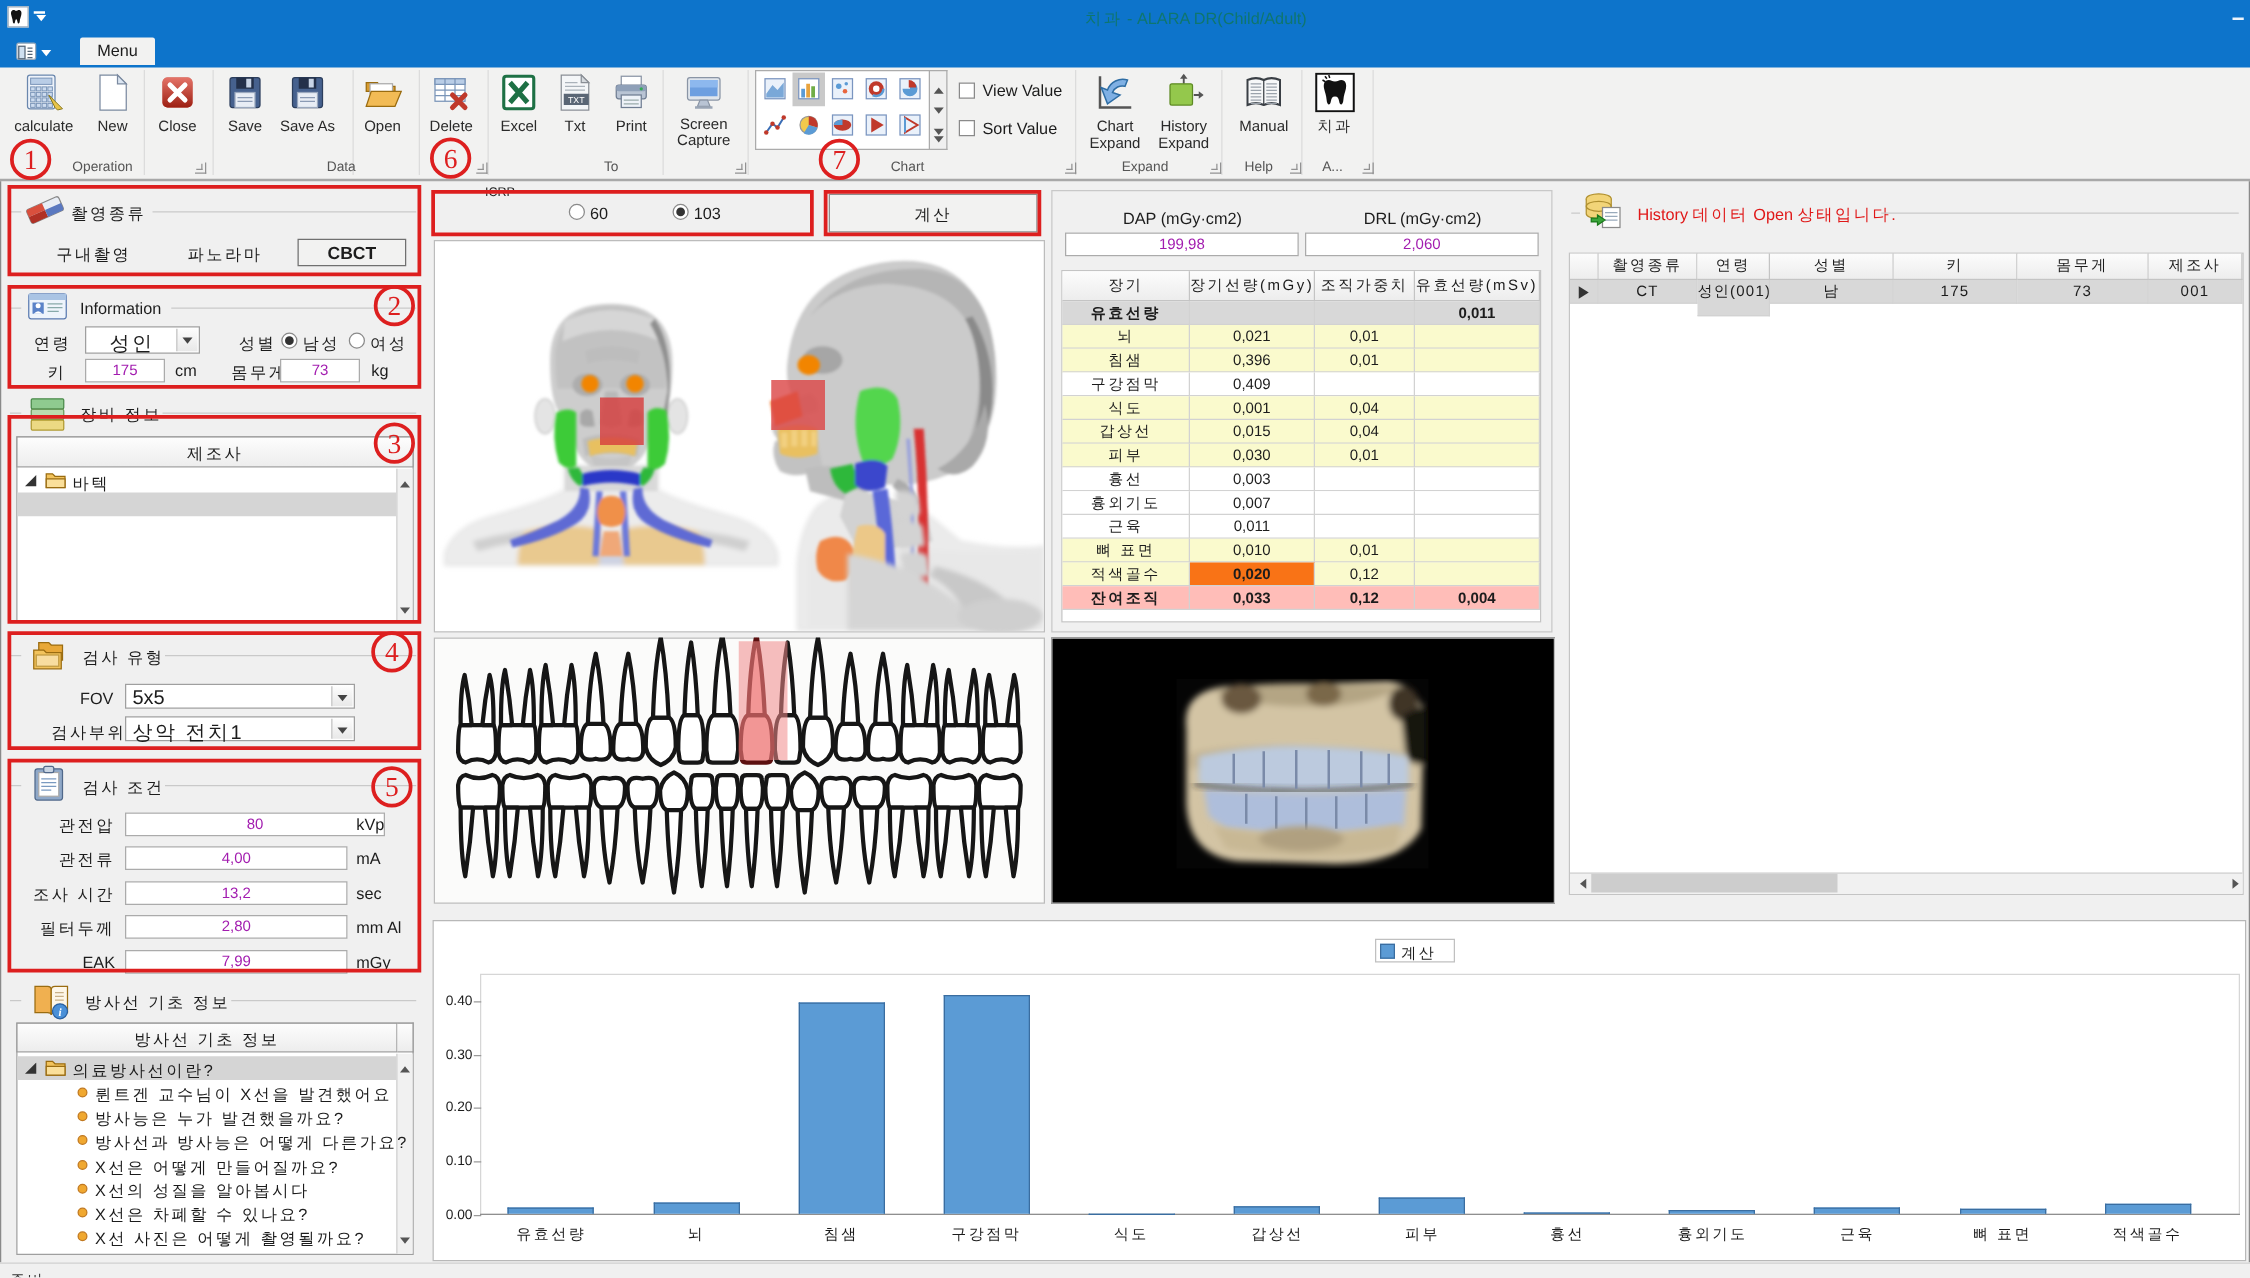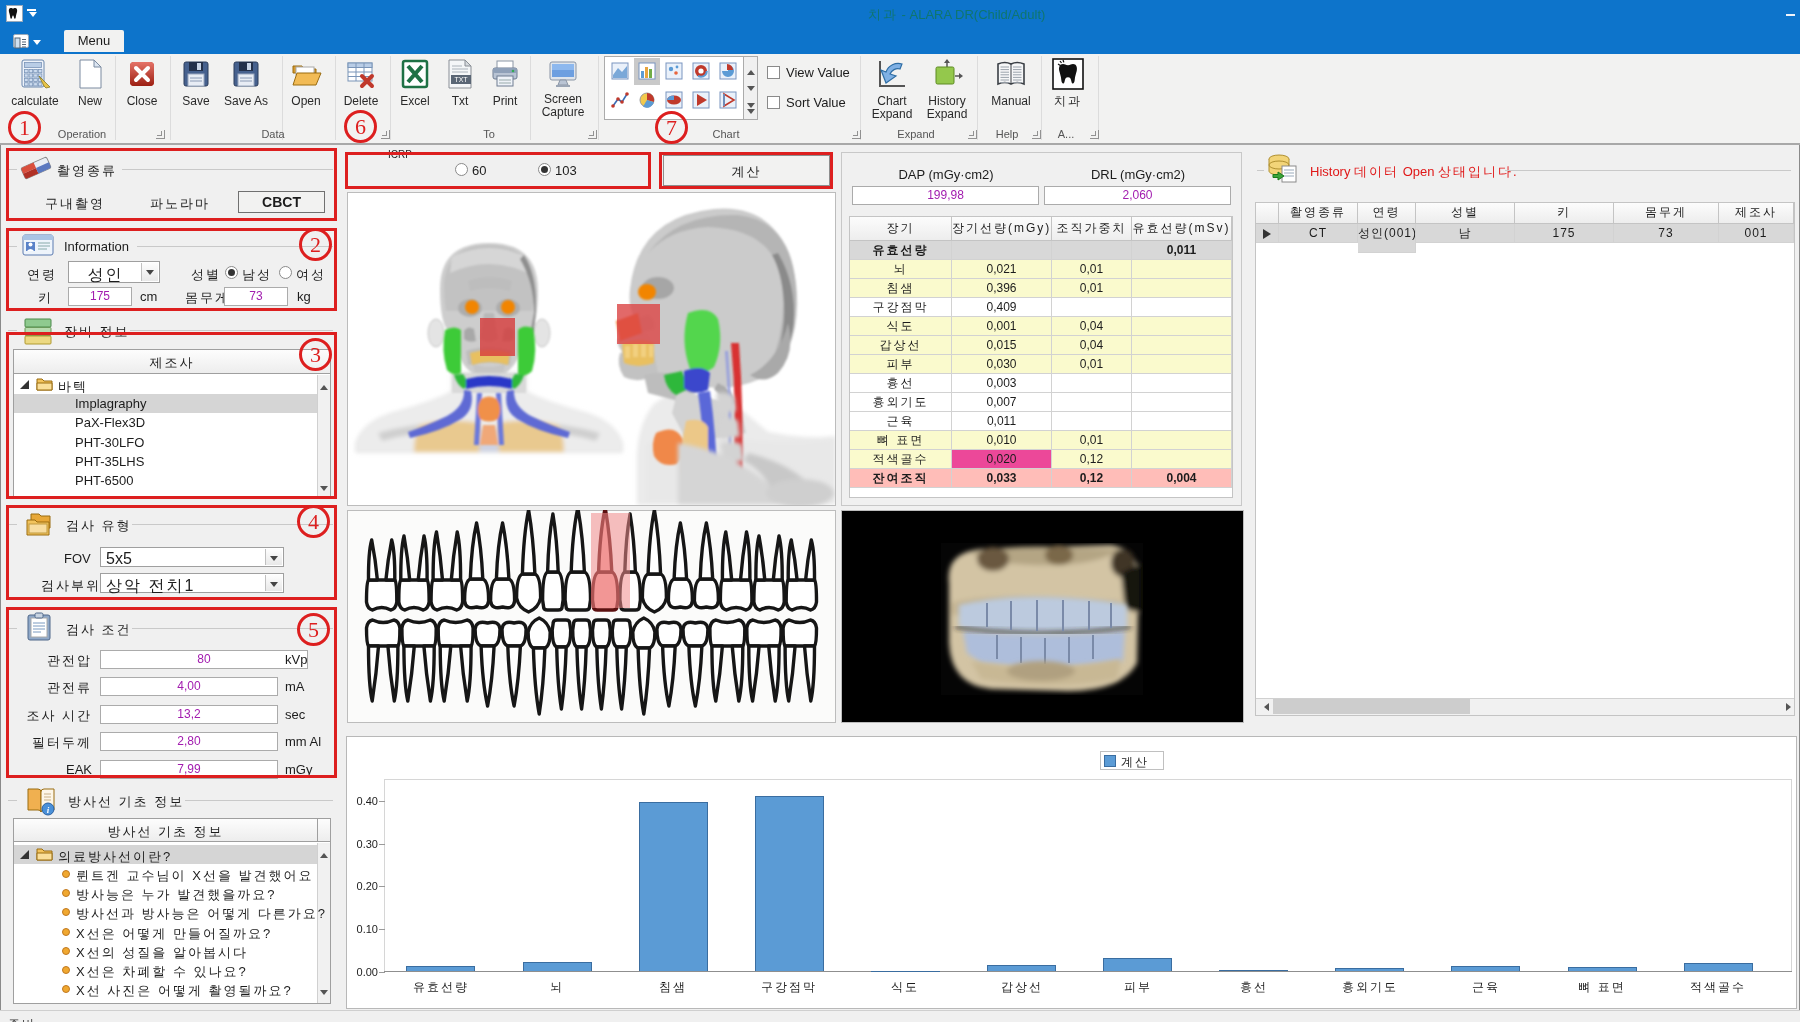--- a/index.html
+++ b/index.html
@@ -396,28 +396,20 @@
     <div class="abs" style="left:320px;top:486px;border:4px solid transparent;border-top:5px solid #555"></div>
     <svg class="abs" style="left:20px;top:380px" width="10" height="10">
       <path d="M9 0 L9 9 L0 9 Z" fill="#333"></path>
     </svg>
     <svg class="abs" style="left:36px;top:377px" width="17" height="14">
       <path d="M1 2 h5 l2 2 h8 v9 h-15z" fill="#f2c35c" stroke="#9a6c10"></path>
       <path d="M1 6 h15 v7 h-15z" fill="#fadf9a" stroke="#9a6c10"></path>
     </svg>
     <div class="tx k" style="left:58px;top:378px;font-size:13px">바텍</div>
     <div class="abs" style="left:14px;top:394px;width:303px;height:19px;background:#d5d5d5"></div>
-    <div class="abs" style="left:14px;top:375px;width:302px;height:122px;overflow:hidden">
-      <div class="tx" style="left:61px;top:21px;font-size:13px">Implagraphy</div>
-      <div class="tx" style="left:61px;top:40px;font-size:13px">PaX-Flex3D</div>
-      <div class="tx" style="left:61px;top:60px;font-size:13px">PHT-30LFO</div>
-      <div class="tx" style="left:61px;top:79px;font-size:13px">PHT-35LHS</div>
-      <div class="tx" style="left:61px;top:98px;font-size:13px">PHT-6500</div>
-      <div class="tx" style="left:61px;top:118px;font-size:13px">Uni3D</div>
-    </div>
     <div class="abs" style="left:24px;top:510px"><svg width="32" height="30">
         <path d="M7 4 h8 l2 2 h9 v12 h-19z" fill="#e8a838" stroke="#9a6c10"></path>
         <path d="M3 10 h8 l2 2 h12 v13 h-22z" fill="#f2c35c" stroke="#9a6c10"></path>
         <rect x="5" y="14" width="18" height="9" fill="#f8ddA0" stroke="#c09a40"></rect>
       </svg></div>
     <div class="gblabel" style="left:66px;top:517px"><span class="k">검사 유형</span></div>
     <div class="gbline" style="left:8px;top:524px;width:9px"></div>
     <div class="gbline" style="left:132px;top:524px;width:201px"></div>
     <div class="tx" style="left:64px;top:551px;font-size:13px">FOV</div>
     <div class="combo" style="left:100px;top:547px;width:184px;height:20px">
@@ -771,21 +763,21 @@
     <div class="cell" style="left:1132px;top:393px;width:100px;height:19px;background:#ffffff;font-weight:normal"></div>
     <div class="cell" style="left:850px;top:412px;width:102px;height:19px;background:#ffffff;font-weight:normal"><span class="k">근육</span></div>
     <div class="cell" style="left:952px;top:412px;width:100px;height:19px;background:#ffffff;font-weight:normal">0,011</div>
     <div class="cell" style="left:1052px;top:412px;width:80px;height:19px;background:#ffffff;font-weight:normal"></div>
     <div class="cell" style="left:1132px;top:412px;width:100px;height:19px;background:#ffffff;font-weight:normal"></div>
     <div class="cell" style="left:850px;top:431px;width:102px;height:19px;background:#fafacd;font-weight:normal"><span class="k">뼈 표면</span></div>
     <div class="cell" style="left:952px;top:431px;width:100px;height:19px;background:#fafacd;font-weight:normal">0,010</div>
     <div class="cell" style="left:1052px;top:431px;width:80px;height:19px;background:#fafacd;font-weight:normal">0,01</div>
     <div class="cell" style="left:1132px;top:431px;width:100px;height:19px;background:#fafacd;font-weight:normal"></div>
     <div class="cell" style="left:850px;top:450px;width:102px;height:19px;background:#fafacd;font-weight:normal"><span class="k">적색골수</span></div>
-    <div class="cell" style="left:952px;top:450px;width:100px;height:19px;background:#ec4899;font-weight:normal">0,020</div>
+    <div class="cell" style="left:952px;top:450px;width:100px;height:19px;background:#f97316;font-weight:bold">0,020</div>
     <div class="cell" style="left:1052px;top:450px;width:80px;height:19px;background:#fafacd;font-weight:normal">0,12</div>
     <div class="cell" style="left:1132px;top:450px;width:100px;height:19px;background:#fafacd;font-weight:normal"></div>
     <div class="cell" style="left:850px;top:469px;width:102px;height:19px;background:#ffbdb8;font-weight:bold"><span class="k">잔여조직</span></div>
     <div class="cell" style="left:952px;top:469px;width:100px;height:19px;background:#ffbdb8;font-weight:bold">0,033</div>
     <div class="cell" style="left:1052px;top:469px;width:80px;height:19px;background:#ffbdb8;font-weight:bold">0,12</div>
     <div class="cell" style="left:1132px;top:469px;width:100px;height:19px;background:#ffbdb8;font-weight:bold">0,004</div>
     <div class="abs" style="left:1266px;top:152px"><svg width="32" height="32">
         <ellipse cx="13" cy="7" rx="10" ry="4" fill="#f2d478" stroke="#b09030"></ellipse>
         <path d="M3 7 v12 c0 2.2 4.5 4 10 4 s10-1.8 10-4 V7" fill="#f2d478" stroke="#b09030"></path>
         <ellipse cx="13" cy="13" rx="10" ry="4" fill="none" stroke="#b09030"></ellipse>

